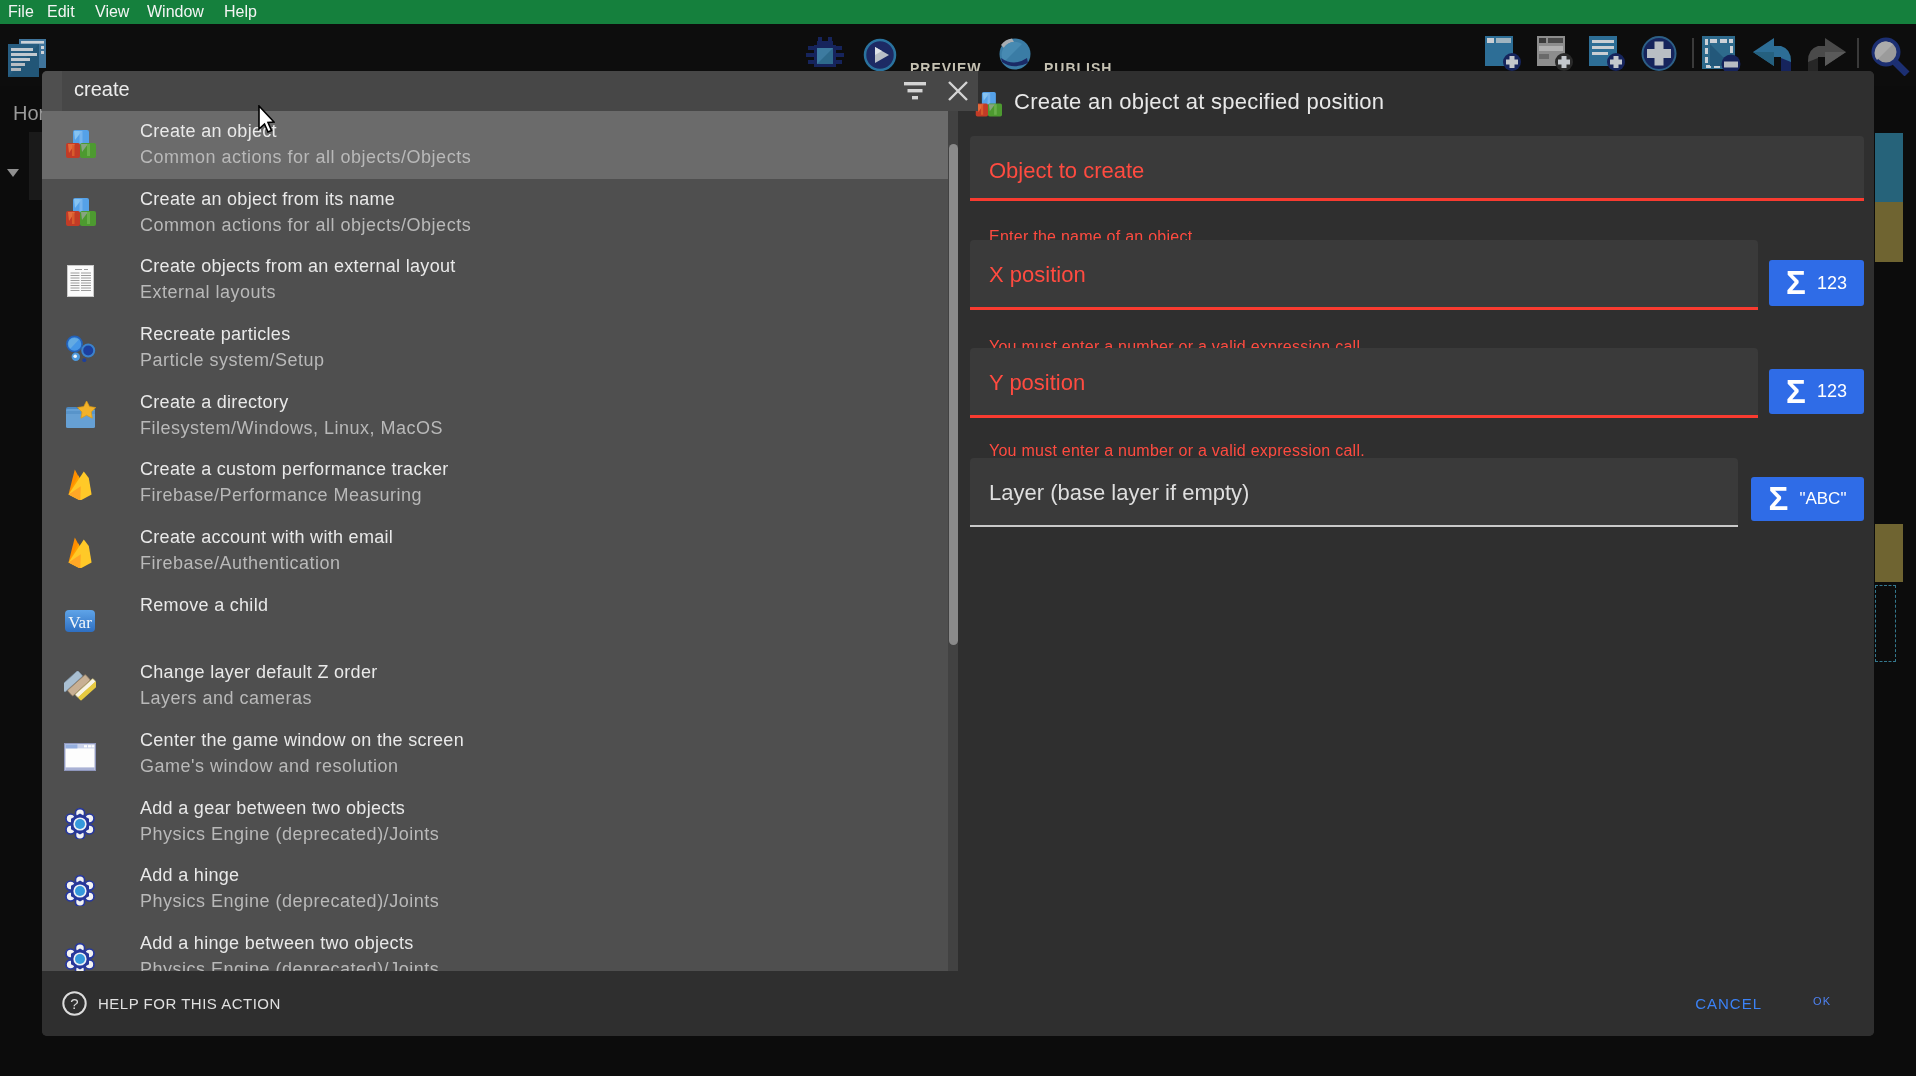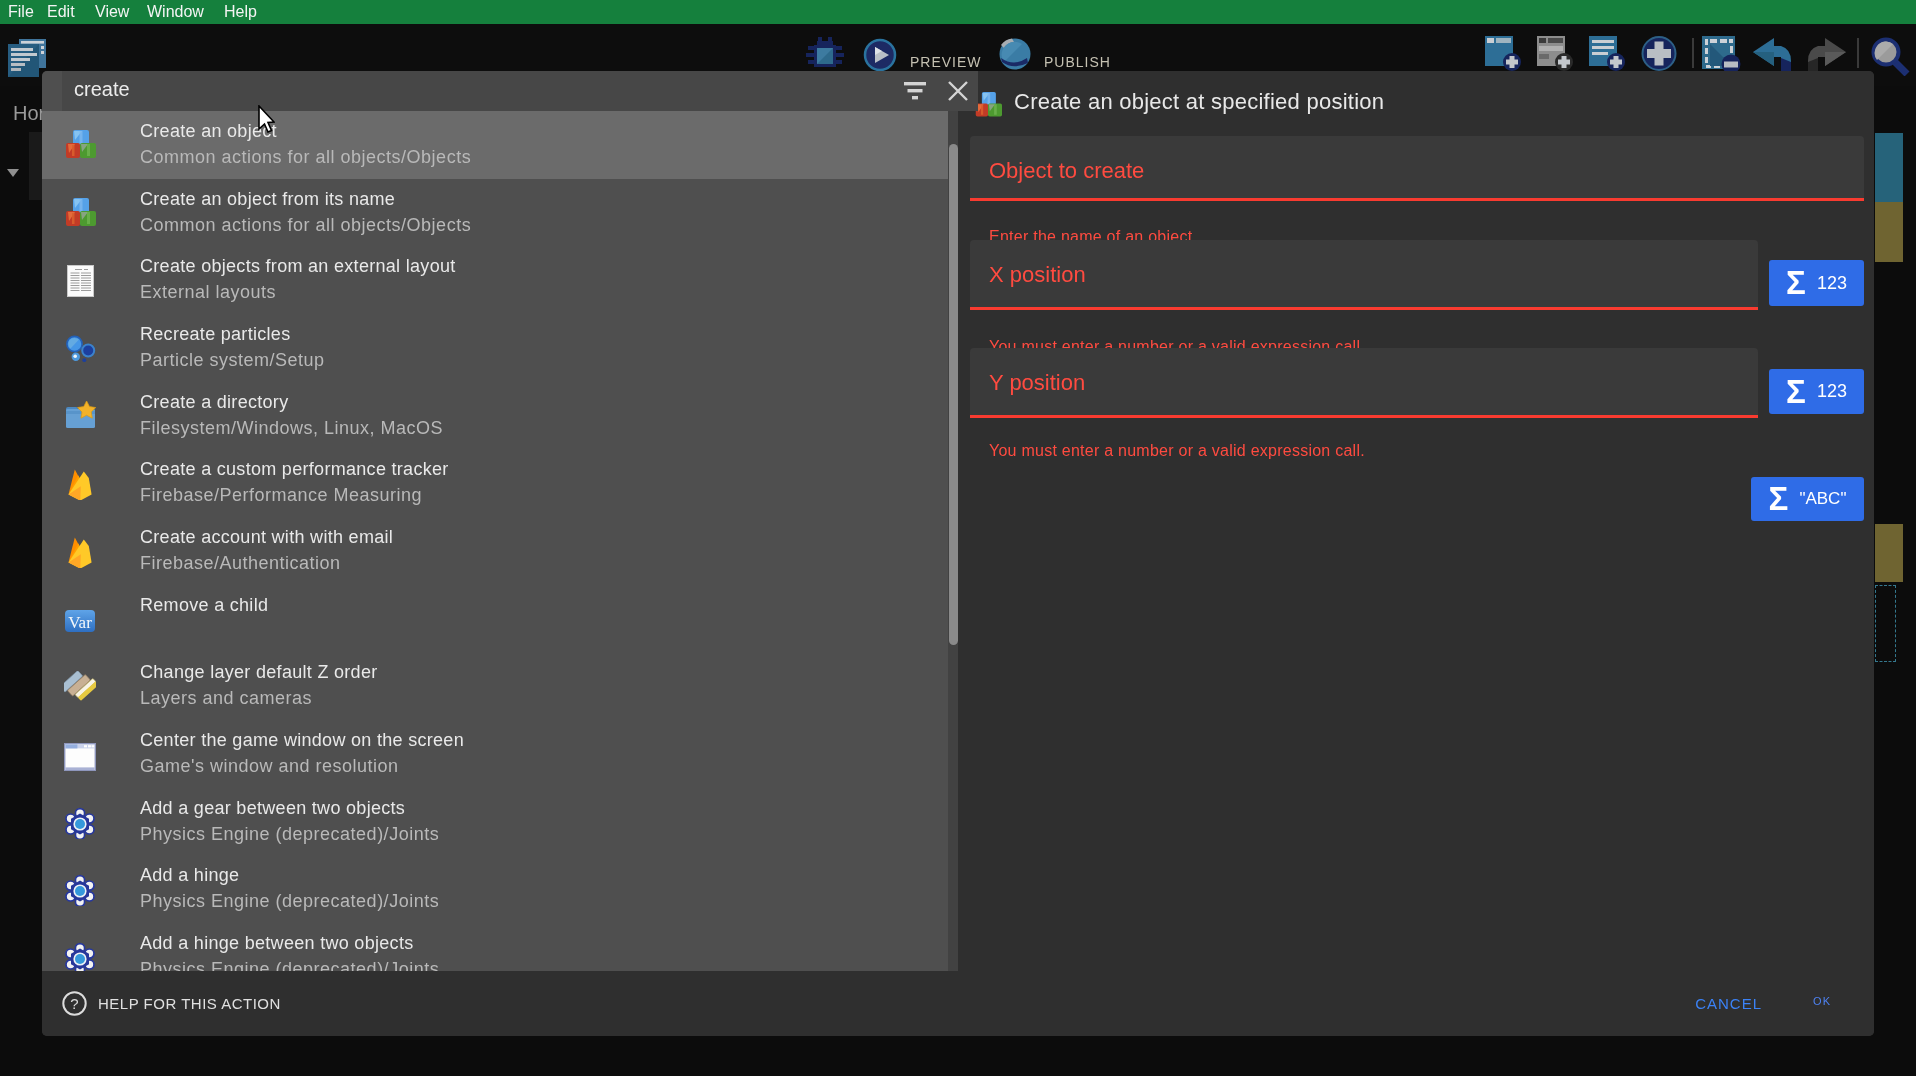--- a/index.html
+++ b/index.html
@@ -1,21 +1,21 @@
 <!DOCTYPE html>
 <html><head>
 <meta charset="utf-8">
 <style>
 * { margin:0; padding:0; box-sizing:border-box; }
 html,body { width:1916px; height:1076px; overflow:hidden; background:#0c0c0c; font-family:"Liberation Sans", sans-serif; }
 .abs { position:absolute; }
 #menubar { position:absolute; left:0; top:0; width:1916px; height:24px; background:#15803d; color:#f4f4f4; font-size:16px; }
 #menubar span { position:absolute; top:3px; }
 #toolbar { position:absolute; left:0; top:24px; width:1916px; height:62px; background:#0d0d0d; }
-.tbtext { position:absolute; color:#c5c1b2; font-size:14px; letter-spacing:1px; top:54px; }
+.tbtext { position:absolute; color:#c5c1b2; font-size:14px; letter-spacing:1px; top:60px;font-weight:bold; }
 #dialog { position:absolute; left:42px; top:71px; width:1832px; height:965px; background:#2f2f2f; border-radius:5px; overflow:hidden; }
 #listpane { position:absolute; left:0; top:0; width:916px; height:900px; background:#4f4f4f; }
 #listhead { position:absolute; left:0; top:0; width:916px; height:40px; background:#474747;margin-left:20px; }
 #listhead .t { position:absolute; left:12px; top:7px; font-size:20px; color:#ececec; }
 .row { position:absolute; left:0; width:916px; height:68px; }
 .row.sel { background:#6b6b6b; }
 .row .t1 { position:absolute; left:98px; top:10px; font-size:18px; letter-spacing:0.3px; color:#e9e9e9; white-space:nowrap; }
 .row .t2 { position:absolute; left:98px; top:36px; font-size:18px; letter-spacing:0.5px; color:#b9b9b9; white-space:nowrap; }
 .row .ic { position:absolute; left:22px; top:19px; width:32px; height:32px; }
 #strack { position:absolute; left:906px; top:40px; width:10px; height:860px; background:#424242; }
@@ -281,20 +281,24 @@
     <div class="fbox" style="left:12px;top:277px;width:788px;height:70px">
       <div class="flabel" style="top:22px">Y position</div>
       <div class="redline"></div>
     </div>
     <div class="bluebtn" style="left:811px;top:298px;width:95px;height:45px">
         <span class="sig">Σ</span>
         <span class="va">123</span>
       </div>
     <div class="fhelp" style="top:355px">You must enter a number or a valid expression call.</div>
 
+    <div class="fbox" style="left:12px;top:387px;width:768px;height:69px">
+      <div class="flabel" style="top:22px;color:#dedede">Layer (base layer if empty)</div>
+      <div class="redline" style="background:#c9c9c9;height:2px"></div>
+    </div>
     <div class="bluebtn" style="left:793px;top:406px;width:113px;height:44px">
         <span class="sig">Σ</span>
         <span class="va" style="font-size:17px">"ABC"</span>
       </div>
   </div>
   <div id="listpane">
     <div id="listhead">
       <div class="t">create</div>
       <svg style="position:absolute;left:841px;top:9px" width="24" height="22" viewBox="0 0 24 22">
         <rect x="1" y="2" width="22" height="3.4" fill="#d4d4d4"></rect>

